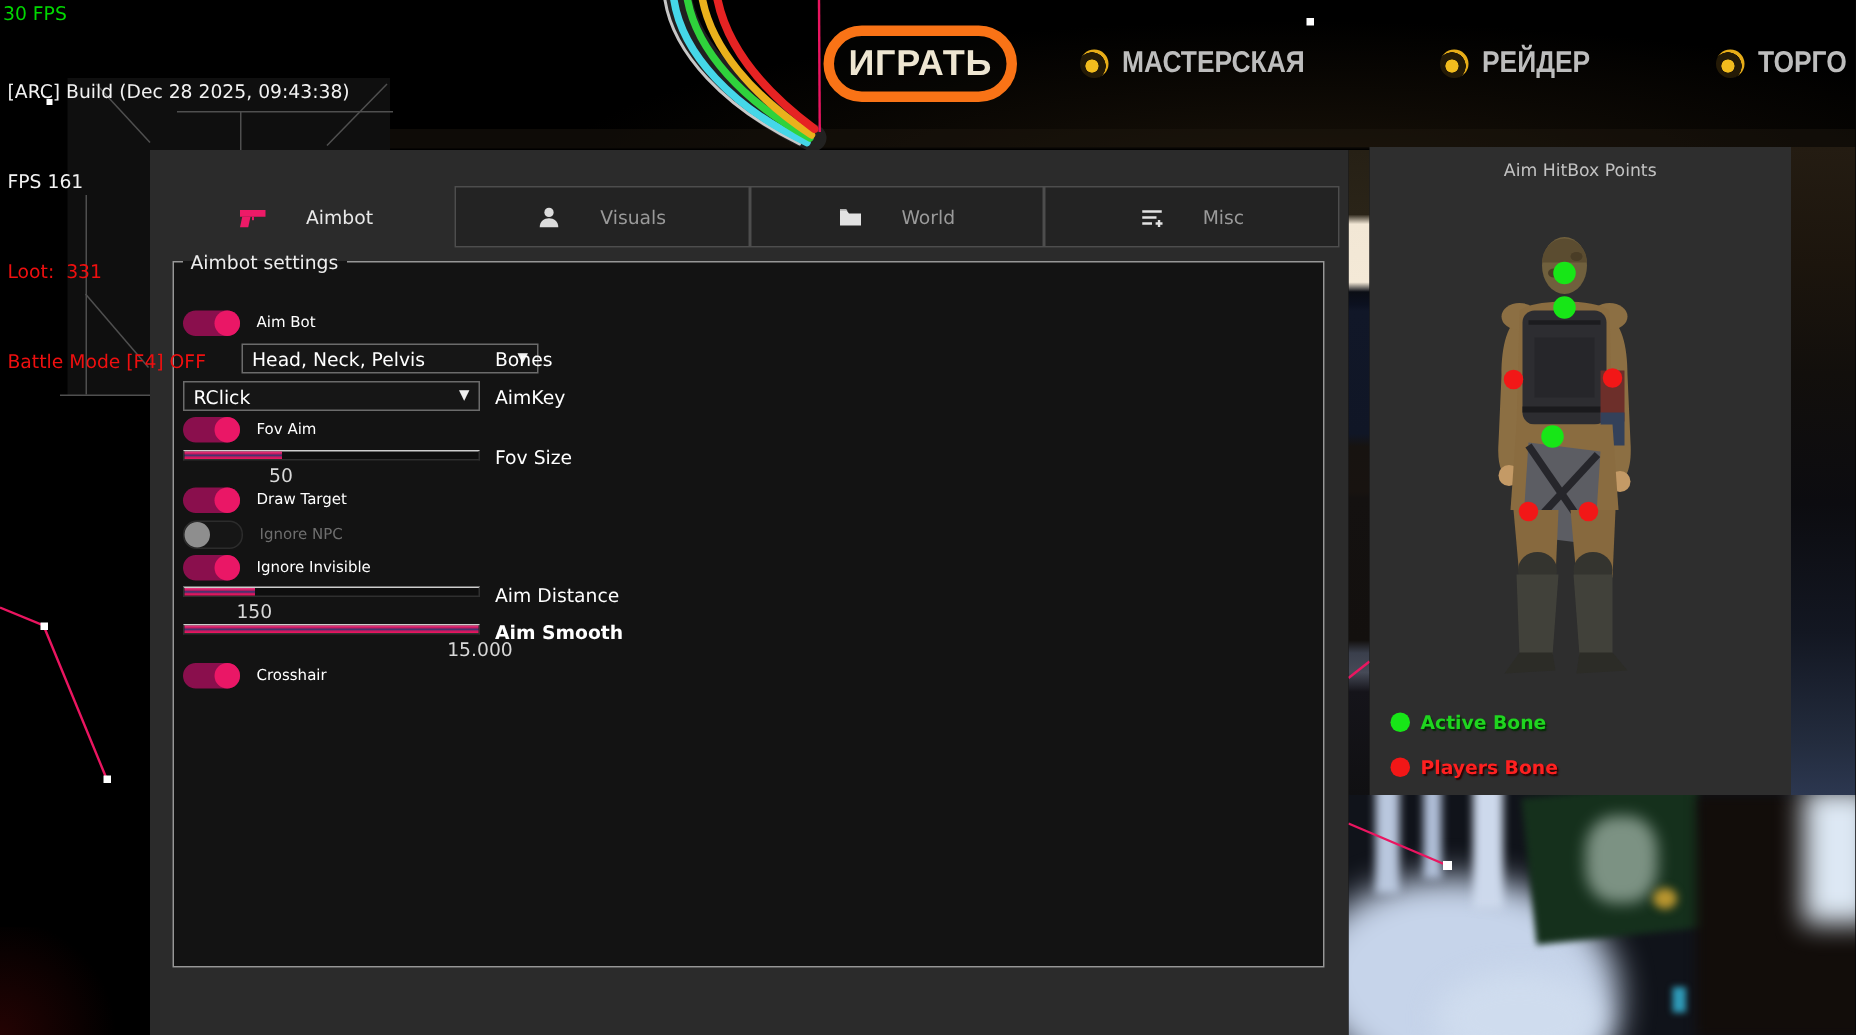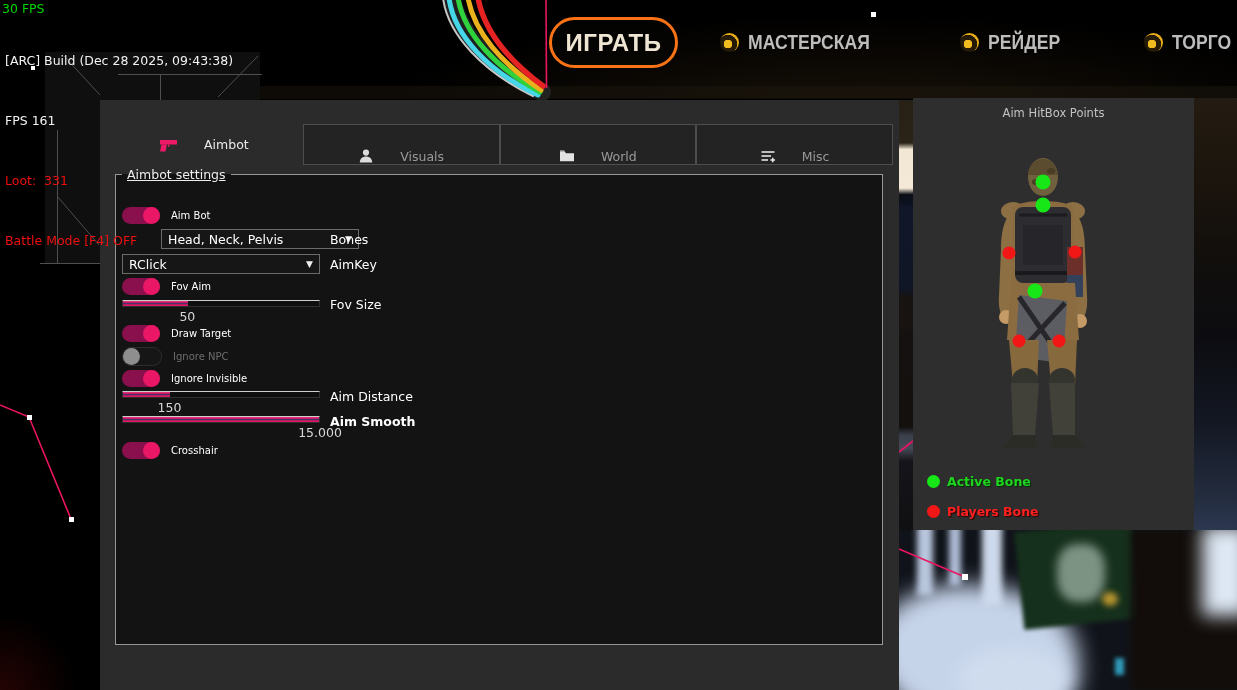--- a/index.html
+++ b/index.html
@@ -41,41 +41,41 @@
   .br-b6{left:58px;top:118px;width:112px;height:62px;background:#cfdcee;border-radius:50%;filter:blur(9px);}
 
   
   .hud-fps-small{position:absolute;left:2px;top:1px;font-size:12.5px;color:#00d800;z-index:5;}
   .hud-lines{position:absolute;left:5px;top:11px;font-size:12.5px;line-height:20px;white-space:pre;z-index:5;}
   .hud-lines .w{color:#f2f2f2;}
   .hud-lines .r{color:#ef0f0f;}
 
   
   .play-btn{position:absolute;left:549px;top:17px;width:129px;height:51px;box-sizing:border-box;
-    border:3px solid #f97316;border-radius:27px;display:flex;align-items:center;justify-content:center;
+    border:7px solid #f97316;border-radius:27px;display:flex;align-items:center;justify-content:center;
     color:#eee6d2;font-family:"Liberation Sans",sans-serif;font-weight:700;font-size:24px;letter-spacing:.5px;
     background:rgba(10,8,6,.35);z-index:5;}
   .menu-item{position:absolute;top:31px;display:flex;align-items:center;gap:9px;z-index:5;
     color:#bdbdbd;font-family:"Liberation Sans",sans-serif;font-weight:700;font-size:20px;}
   .menu-item .lbl{display:inline-block;transform:scaleX(.88);transform-origin:left center;letter-spacing:0;}
   .coin{width:19px;height:19px;border-radius:50%;flex:none;
     background:radial-gradient(circle at 42% 58%, #f2bc1e 0 27%, #241a06 29% 58%, #e7ad18 60% 100%);}
 
   
   .main-panel{position:absolute;left:100px;top:100px;width:799px;height:590px;background:#2b2b2b;z-index:4;}
   .tabs{position:absolute;left:6px;top:24px;width:787px;height:41px;display:flex;}
   .tab{width:196.75px;height:41px;display:flex;align-items:center;justify-content:center;gap:26px;
        box-sizing:border-box;font-size:12.5px;cursor:pointer;}
-  .tab.inactive{background:#232323;border:1px solid #4d4d4d;color:#9a9a9a;align-items:flex-end;}
+  .tab.inactive{background:#232323;border:1px solid #4d4d4d;color:#9a9a9a;}
   .tab.active{color:#e9e9e9;}
   .tab svg{flex:none;}
 
   fieldset.settings{position:absolute;left:15px;top:67px;width:766px;height:476px;box-sizing:content-box;
     border:1px solid #979797;background:#131313;margin:0;padding:0;}
-  fieldset.settings legend{margin-left:6px;padding:0 5px;font-size:12.5px;color:#ededed;text-decoration:underline;}
+  fieldset.settings legend{margin-left:6px;padding:0 5px;font-size:12.5px;color:#ededed;}
 
   .toggle-row{position:absolute;left:6px;display:flex;align-items:center;gap:11px;height:18px;}
   .toggle{width:38px;height:17px;border-radius:9px;position:relative;flex:none;cursor:pointer;}
   .toggle .knob{position:absolute;top:0;width:17px;height:17px;border-radius:50%;}
   .toggle.on{background:#8a0f4d;}
   .toggle.on .knob{right:0;background:#ea1766;}
   .toggle.off{background:#161616;border:1px solid #2c2c2c;}
   .toggle.off .knob{left:0;background:#8e8e8e;}
   .ctl-label{font-size:10px;color:#ffffff;}
   .toggle-row.disabled .ctl-label{color:#6e6e6e;}

